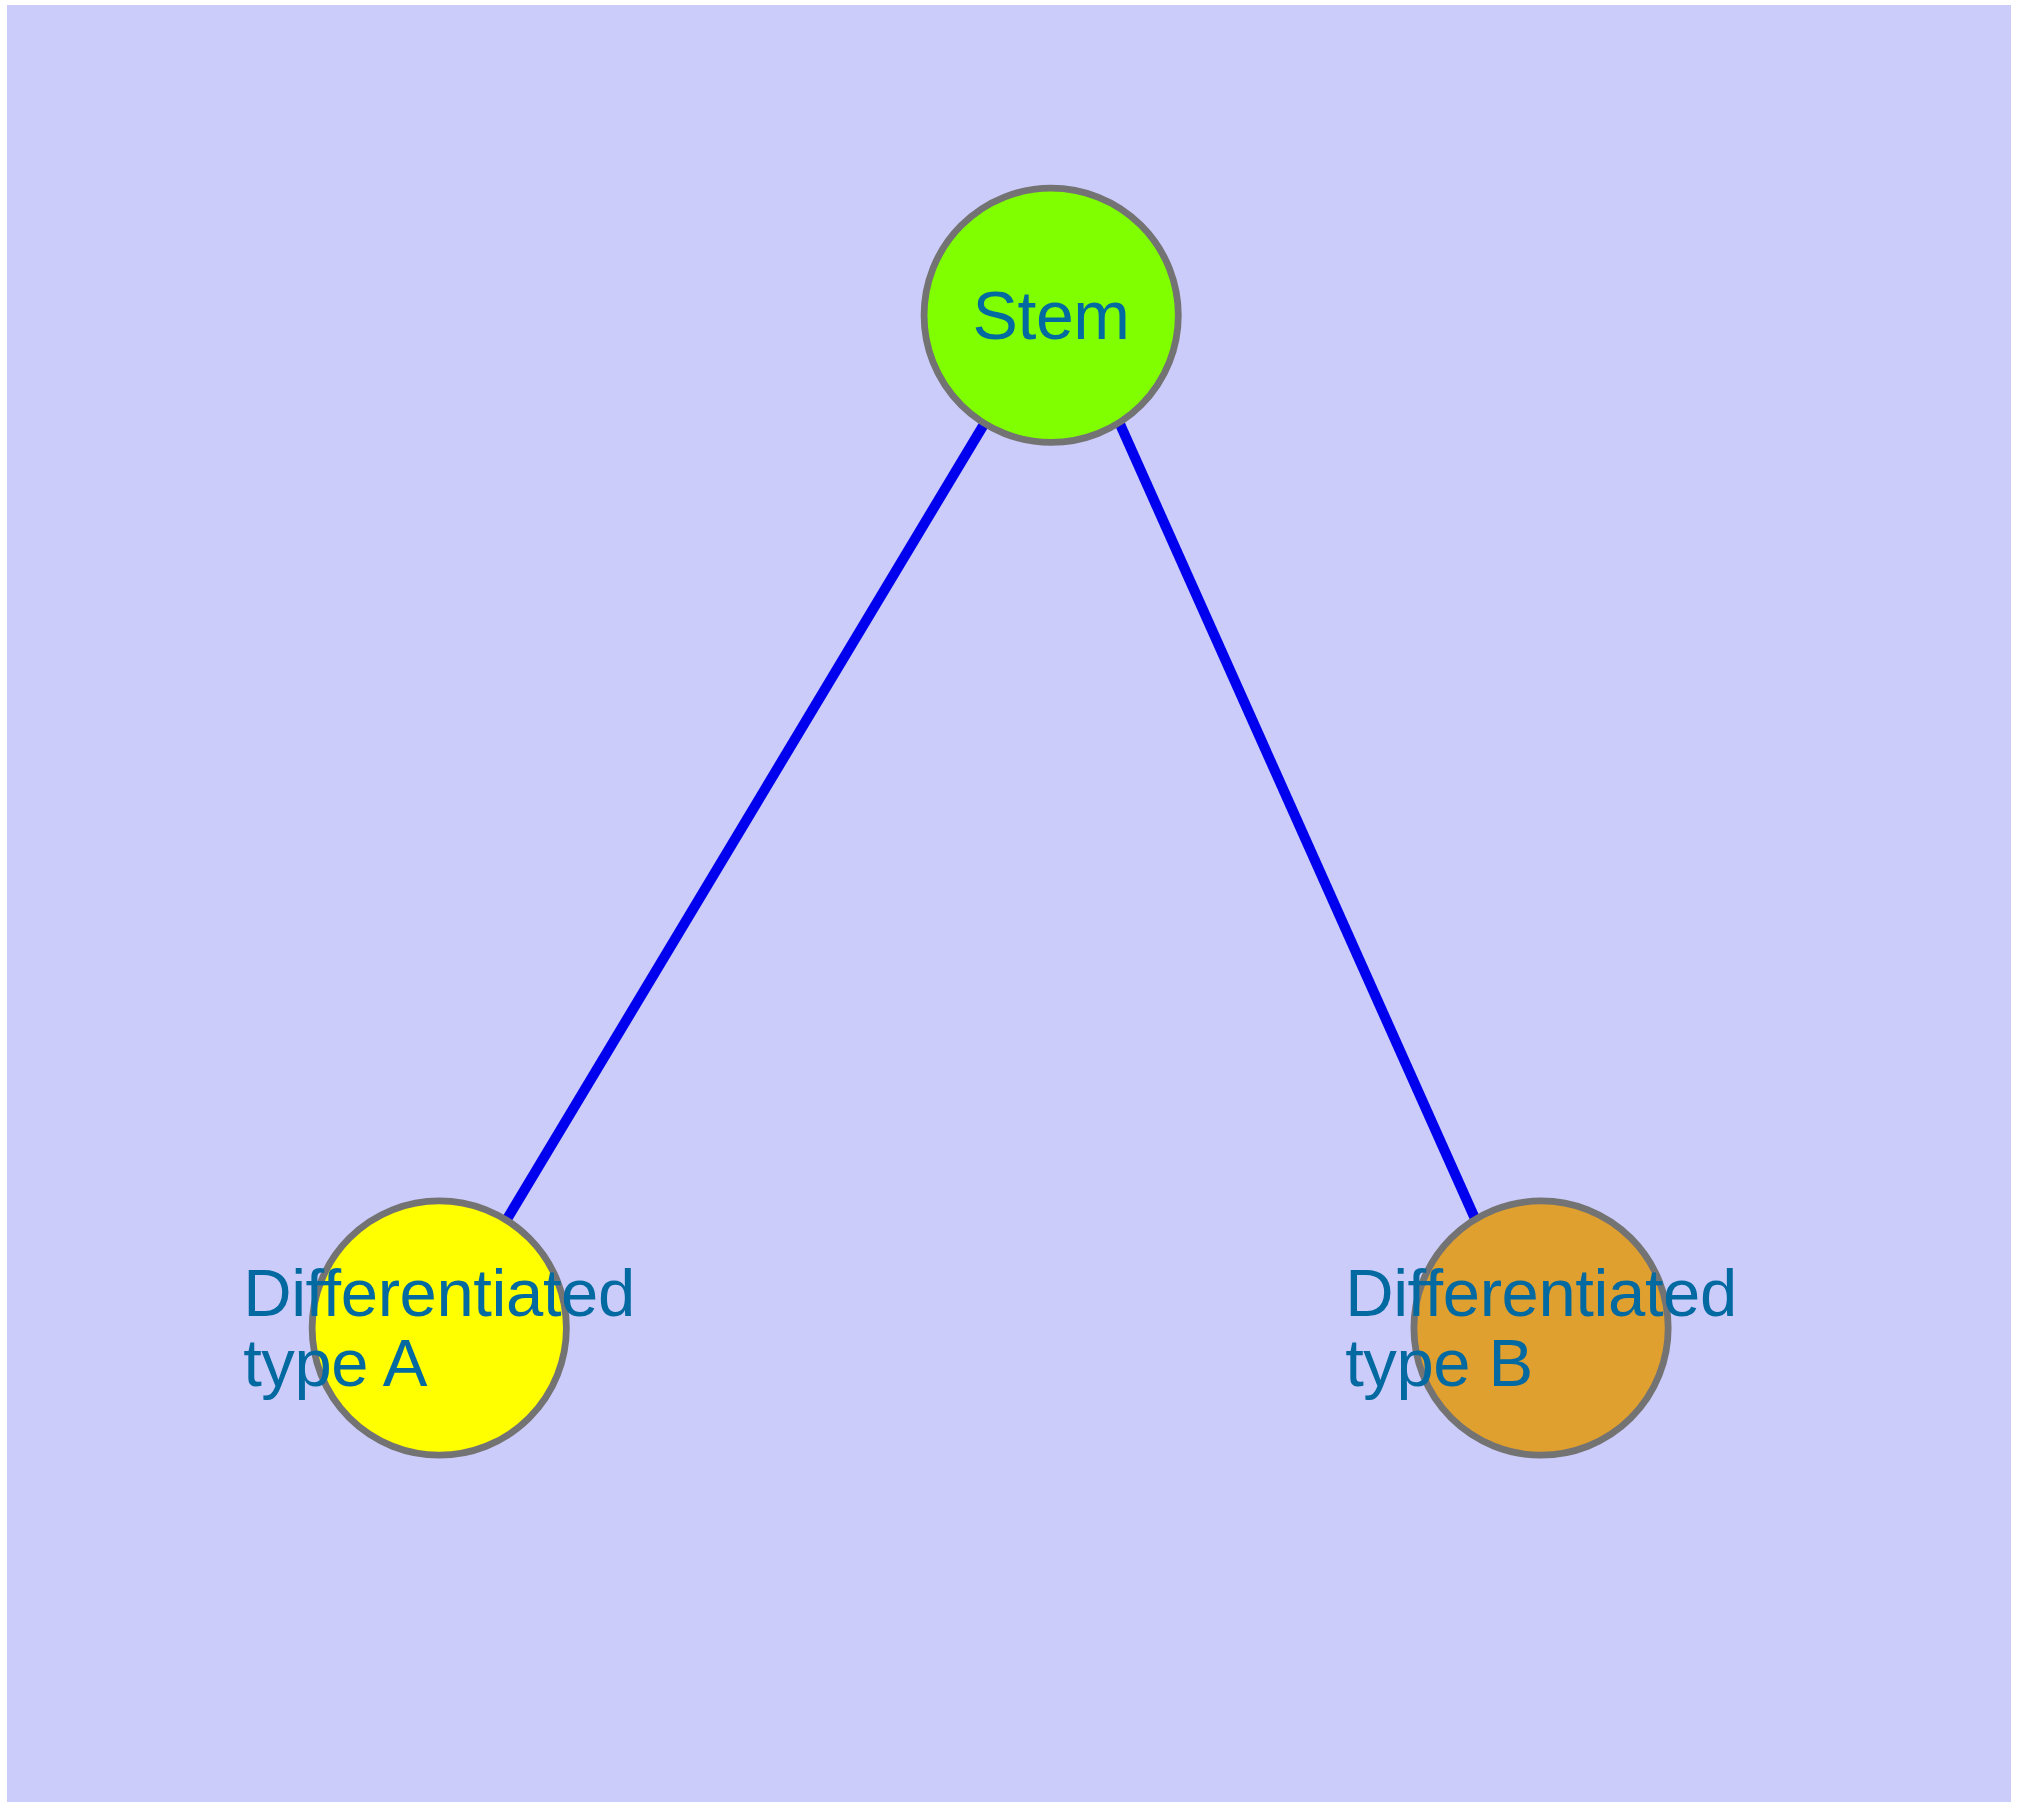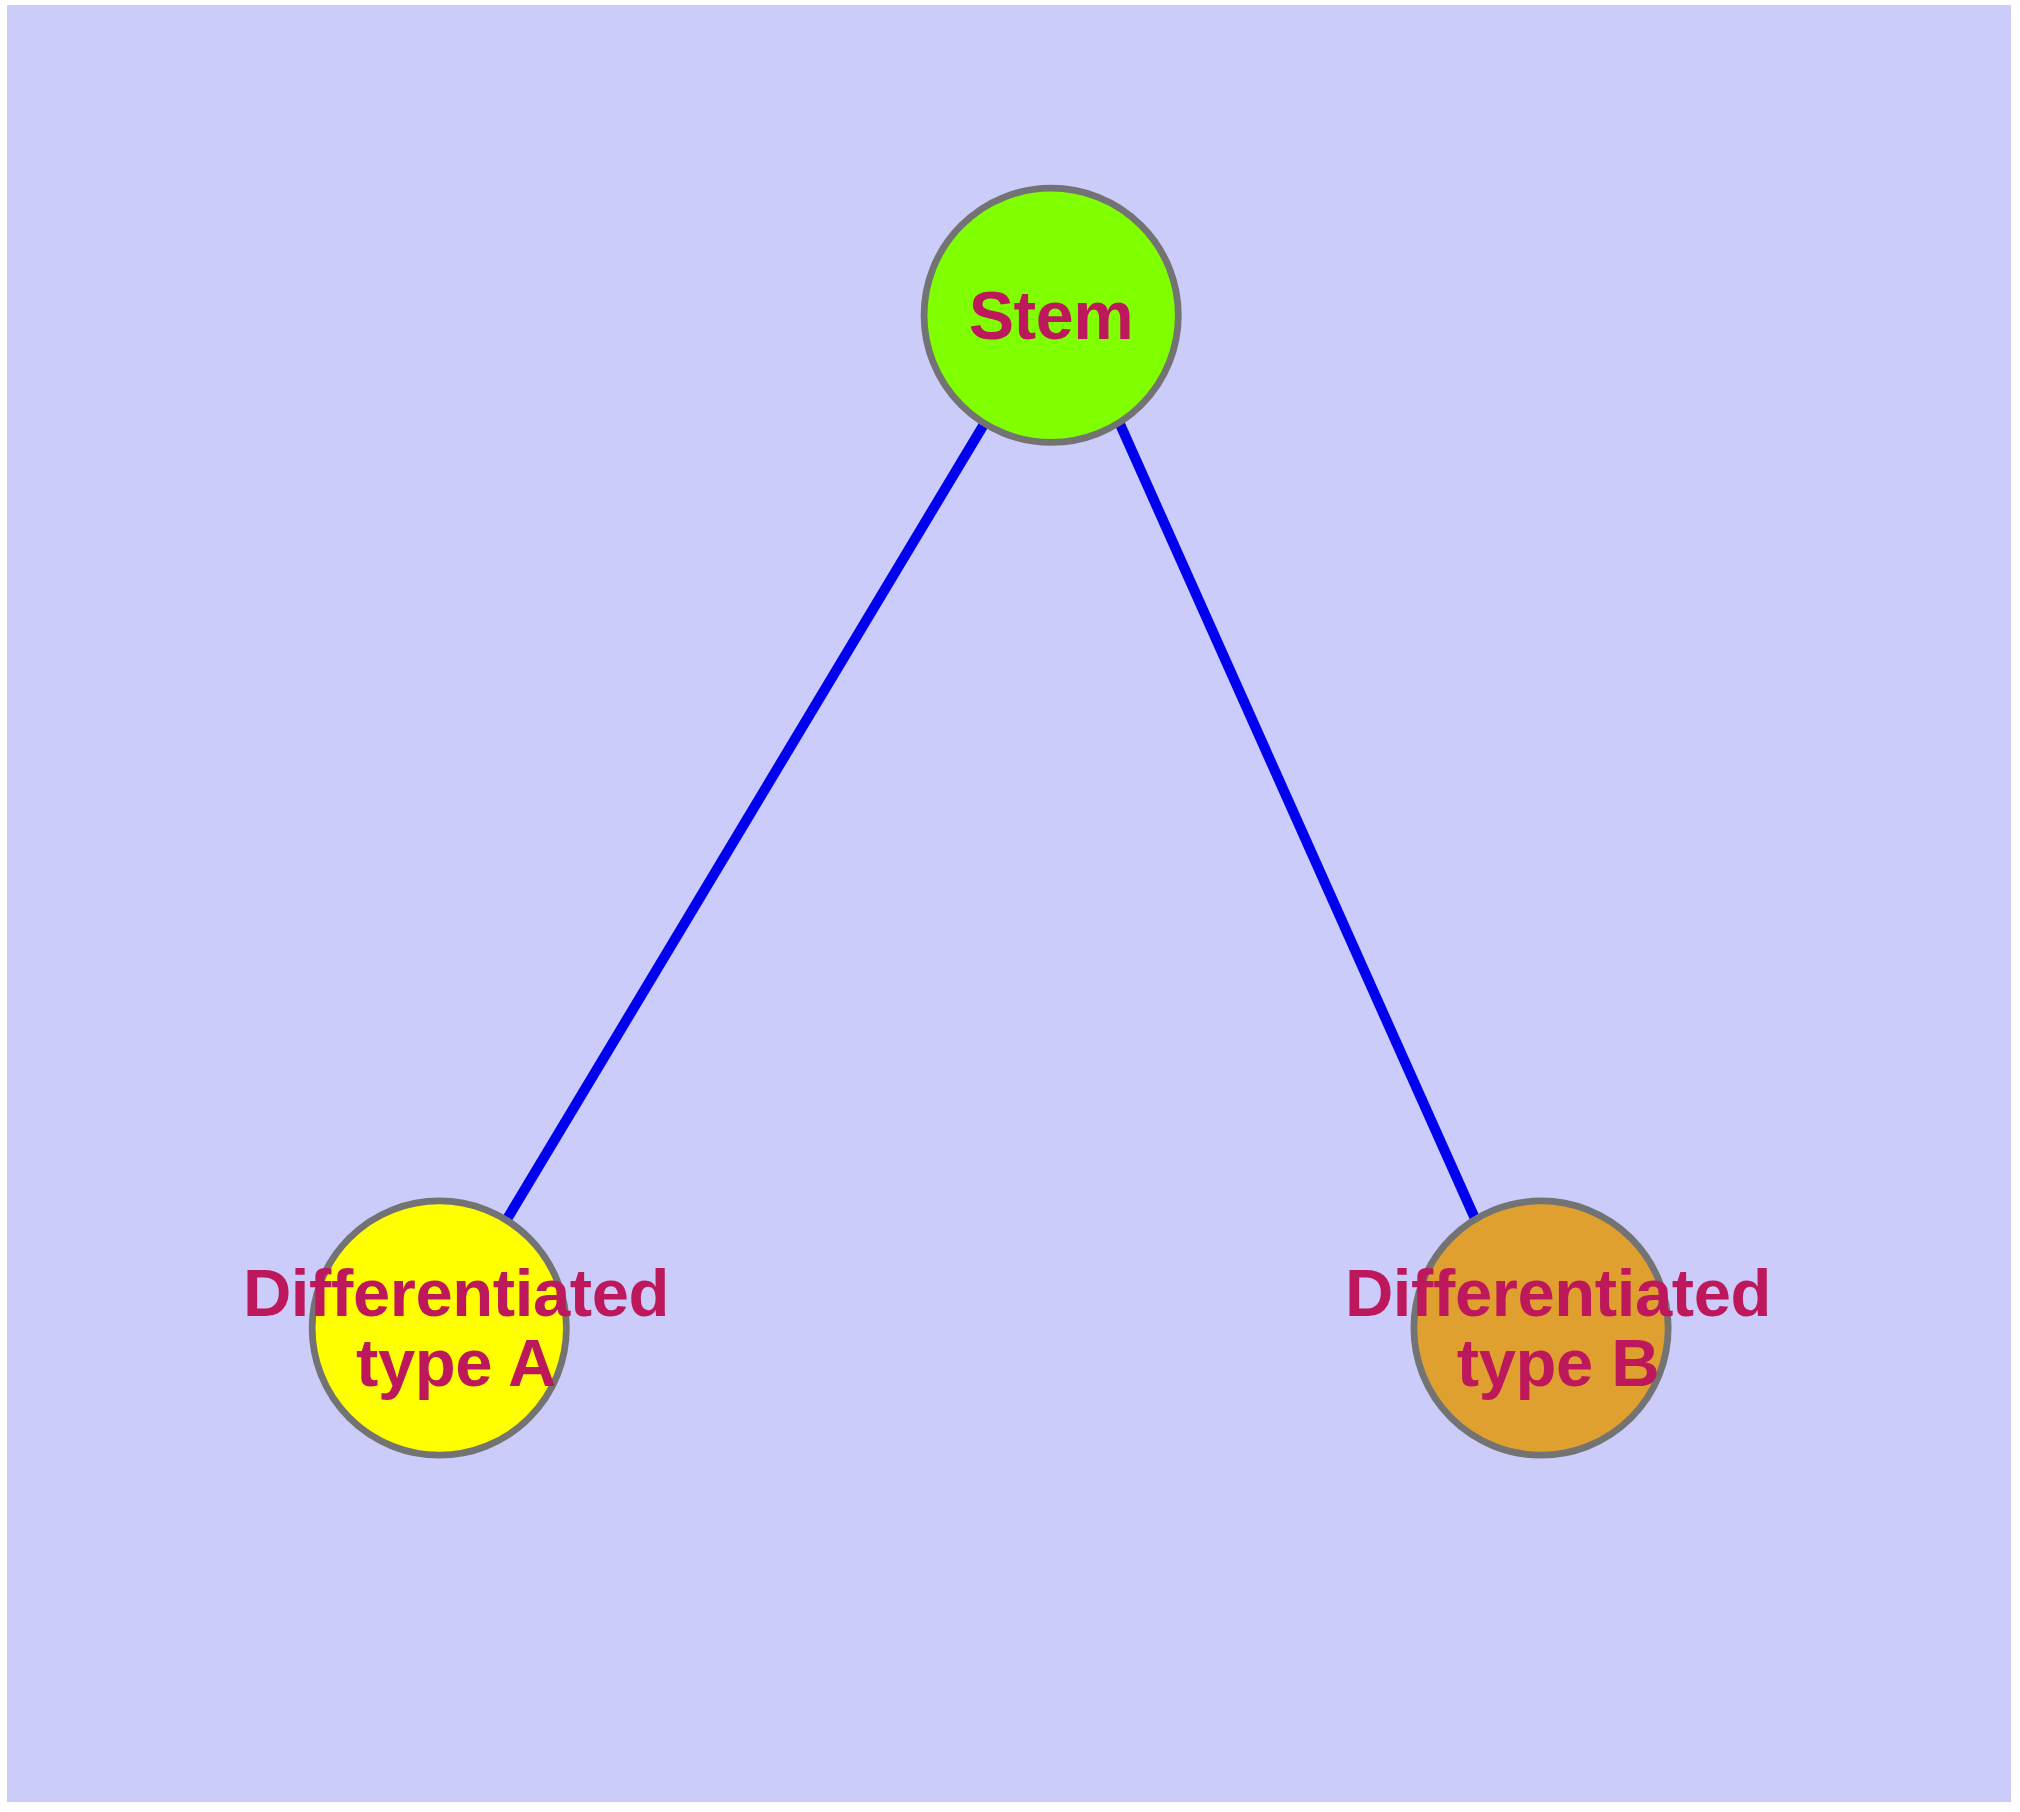--- a/index.html
+++ b/index.html
@@ -36,36 +36,35 @@
     stroke: #737373;
     stroke-width: 8;
   }
   .edge-line {
     stroke: #0000ee;
     stroke-width: 12;
     stroke-linecap: butt;
   }
   .node-label {
     position: absolute;
-    color: #be185d;
-    font-weight: bold;
+    color: #0369a1;
+    font-weight: normal;
     font-family: "Liberation Sans", "DejaVu Sans", sans-serif;
     white-space: pre;
-    text-align: center;
+    text-align: left;
     line-height: 1.04;
     letter-spacing: -0.4px;
     pointer-events: none;
     transform: translate(-50%, -50%);
   }
   .label-stem {
     font-size: 68px;
   }
   .label-leaf {
     font-size: 67px;
-    margin-left: 17px;
   }
 </style>
 </head>
 <body>
 
 <div id="canvas">
 
   <div id="plot-area" style="background: rgb(204, 204, 250);"></div>
 
   <svg id="graph-svg" viewBox="0 0 2384 2138" xmlns="http://www.w3.org/2000/svg">

